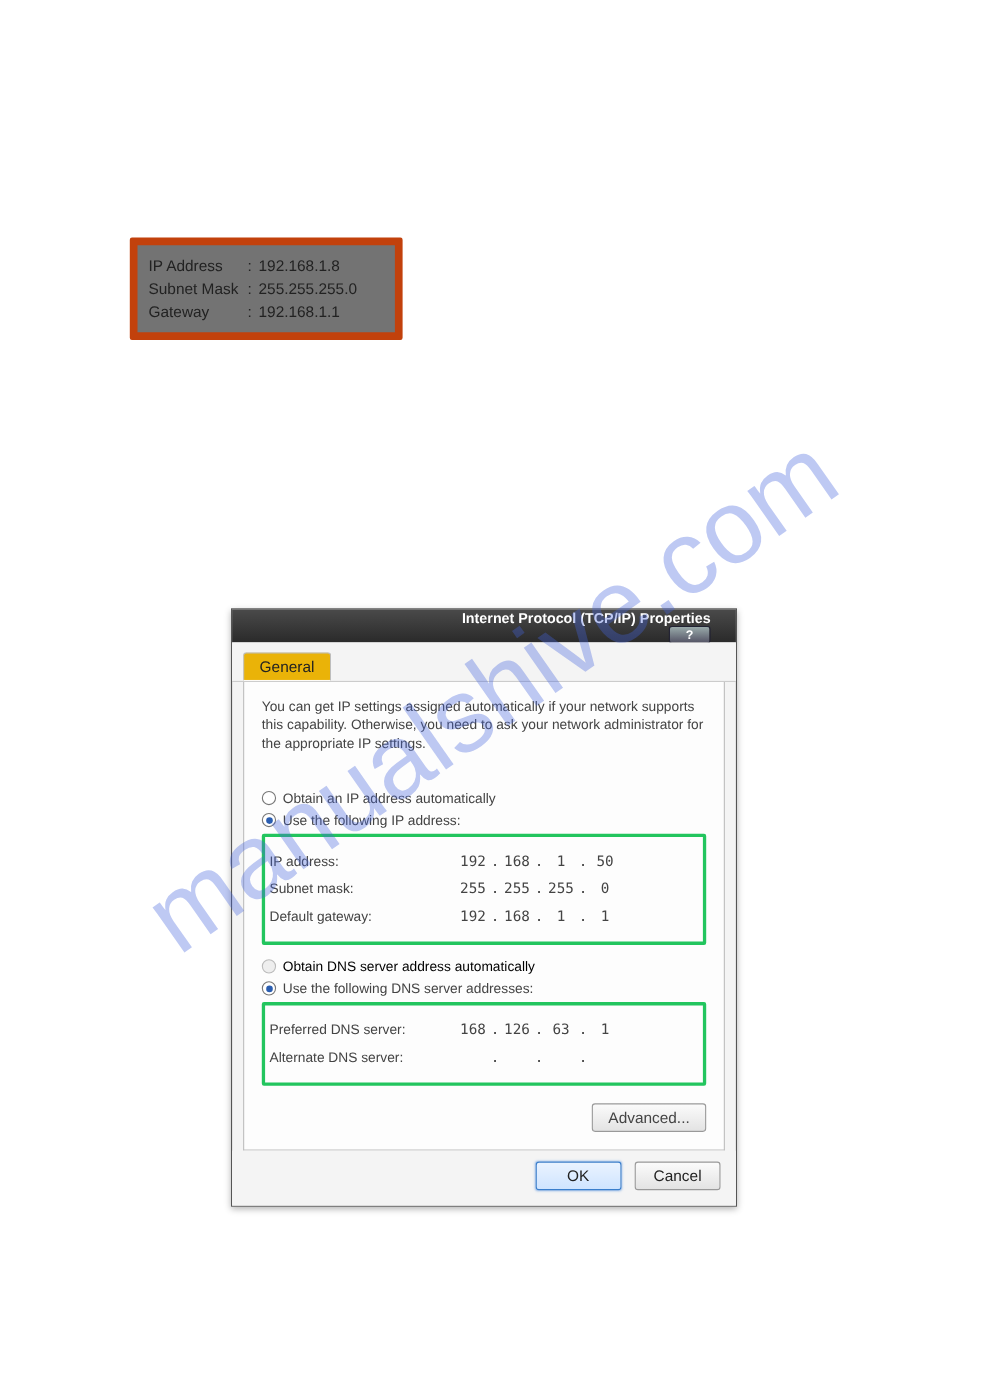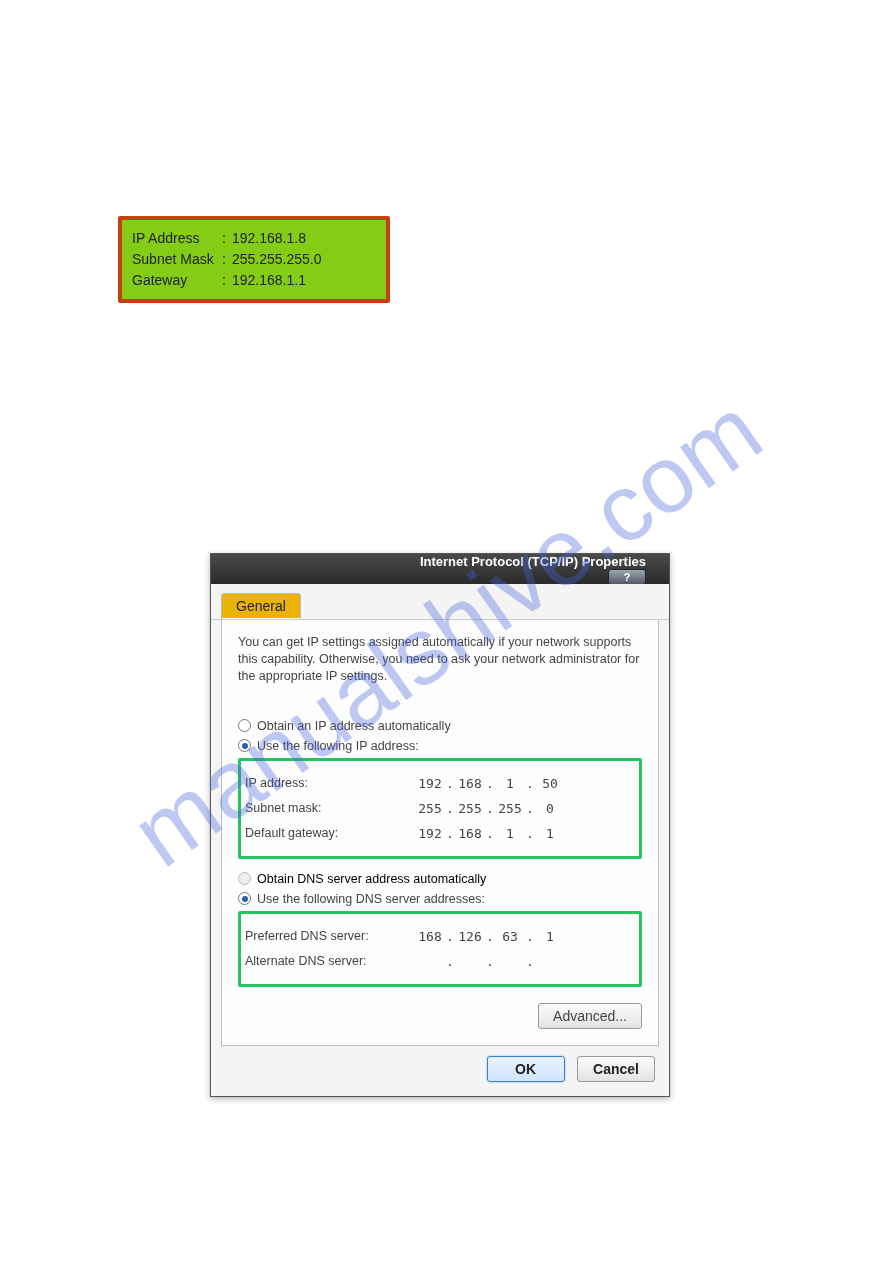--- a/index.html
+++ b/index.html
@@ -20,24 +20,24 @@
     white-space: nowrap;
     pointer-events: none;
     font-family: Arial, sans-serif;
     z-index: 5;
   }
   
   .info-box {
     position: absolute;
     left: 118px;
     top: 216px;
-    width: 272px;
-    border: 4px solid #c2410c;
+    width: 248px;
+    border: 7px solid #c2410c;
     border-radius: 2px;
-    background: #84cc16;
+    background: #737373;
     padding: 8px 10px;
     font-size: 14px;
     line-height: 1.5;
   }
   .info-row { display: flex; }
   .info-label { width: 90px; }
   .info-colon { width: 10px; }
   .info-val { }
   
   .dialog {
@@ -152,21 +152,20 @@
   }
   .btn.ok {
     border: 1px solid #3a7ecc;
     box-shadow: 0 0 2px rgba(60,130,220,0.6);
     background: linear-gradient(#eaf3ff,#cfe4ff);
   }
   .dlg-buttons {
     padding: 10px 14px 14px 0;
     text-align: right;
     background: #f4f4f4;
-    font-weight: bold;
   }
   .dlg-buttons .btn { margin-left: 8px; }
 </style>
 </head>
 <body>
 
 <div class="watermark">manualshive.com</div>
 
 <div class="info-box">
   <div class="info-row">

